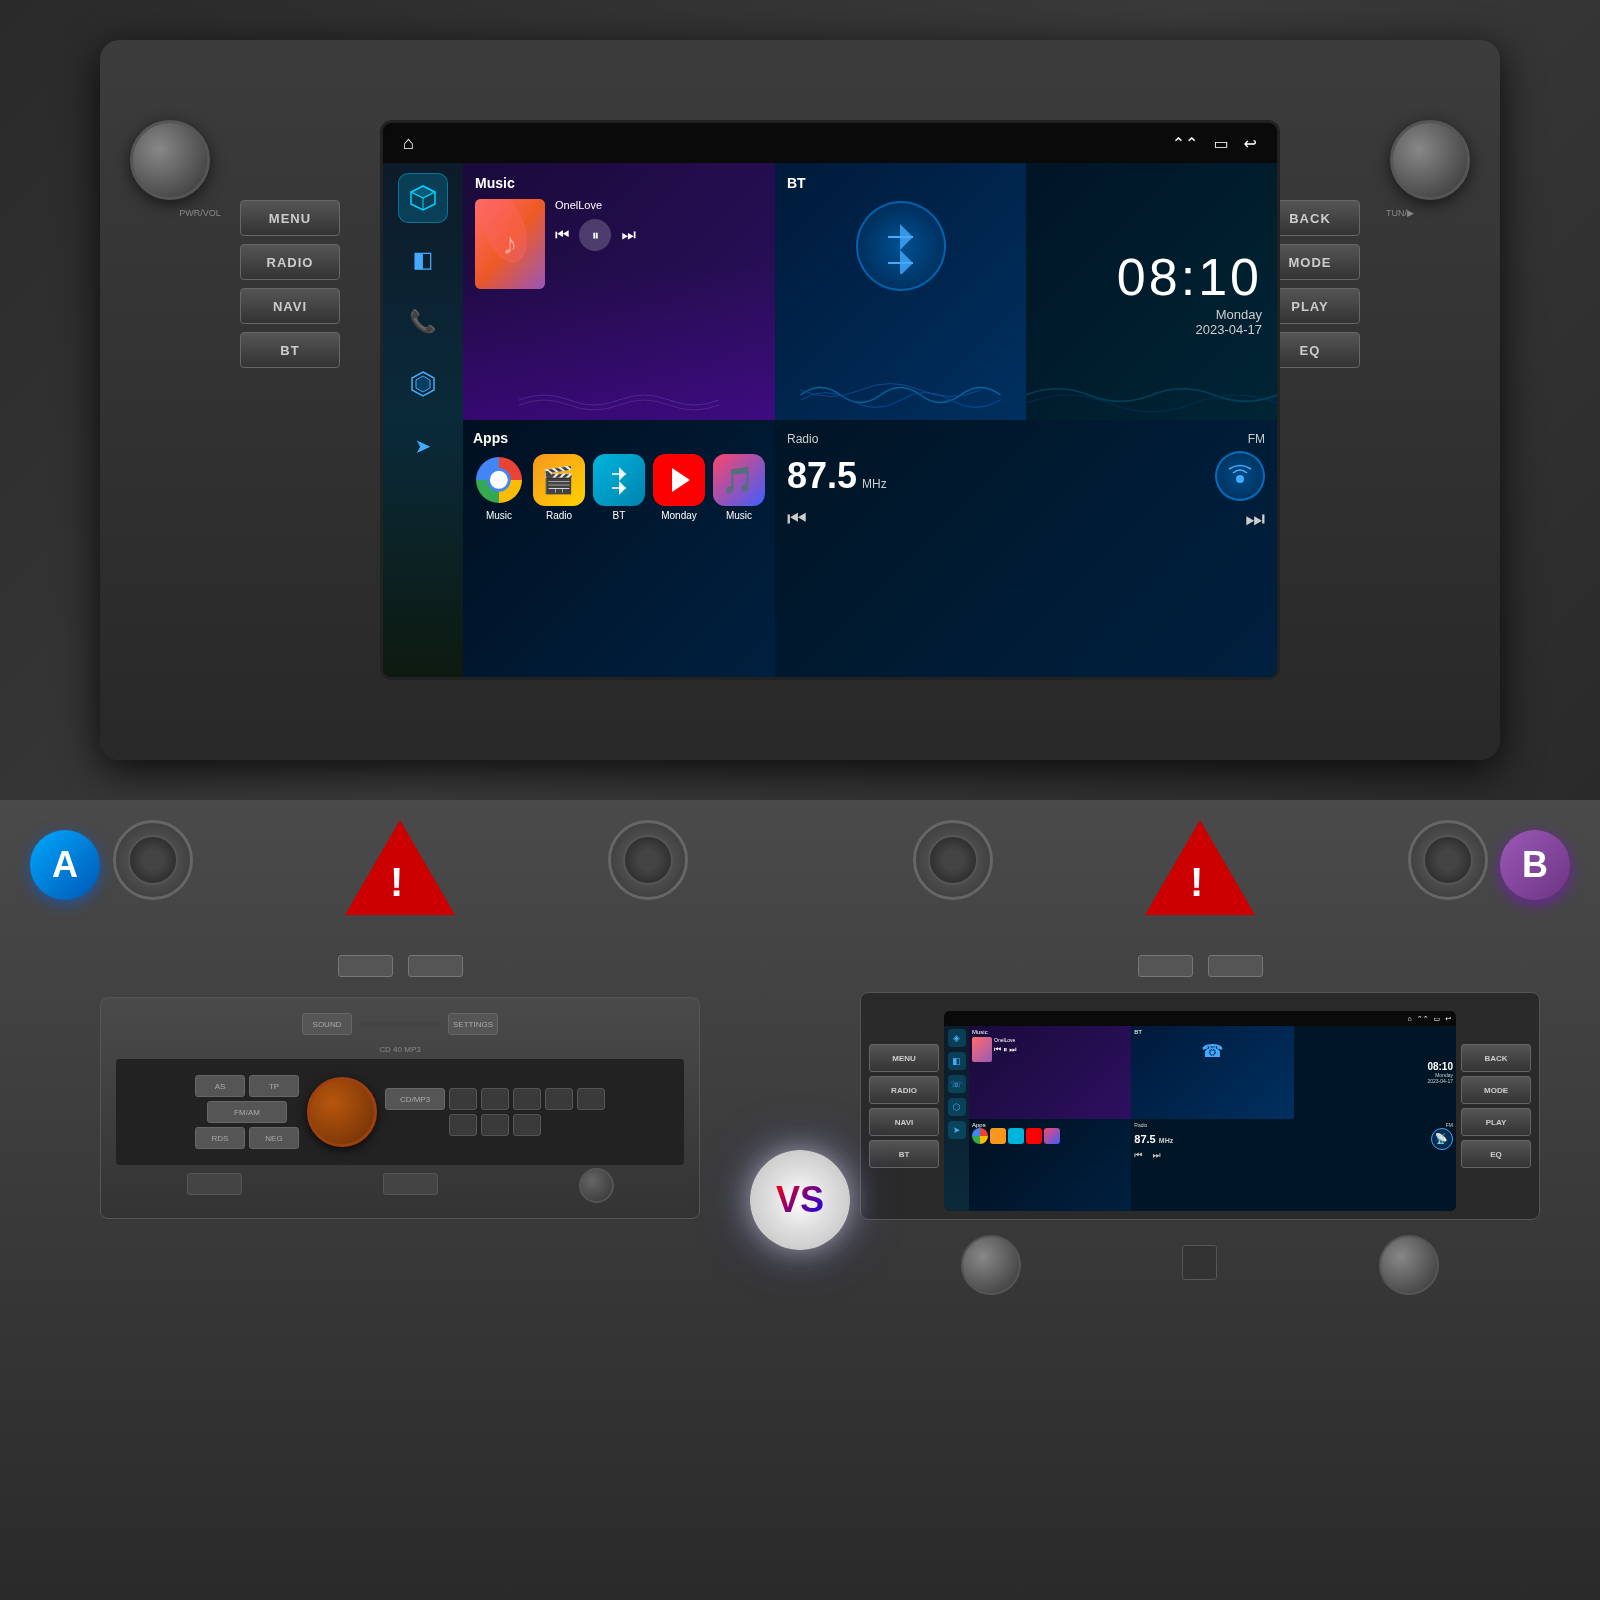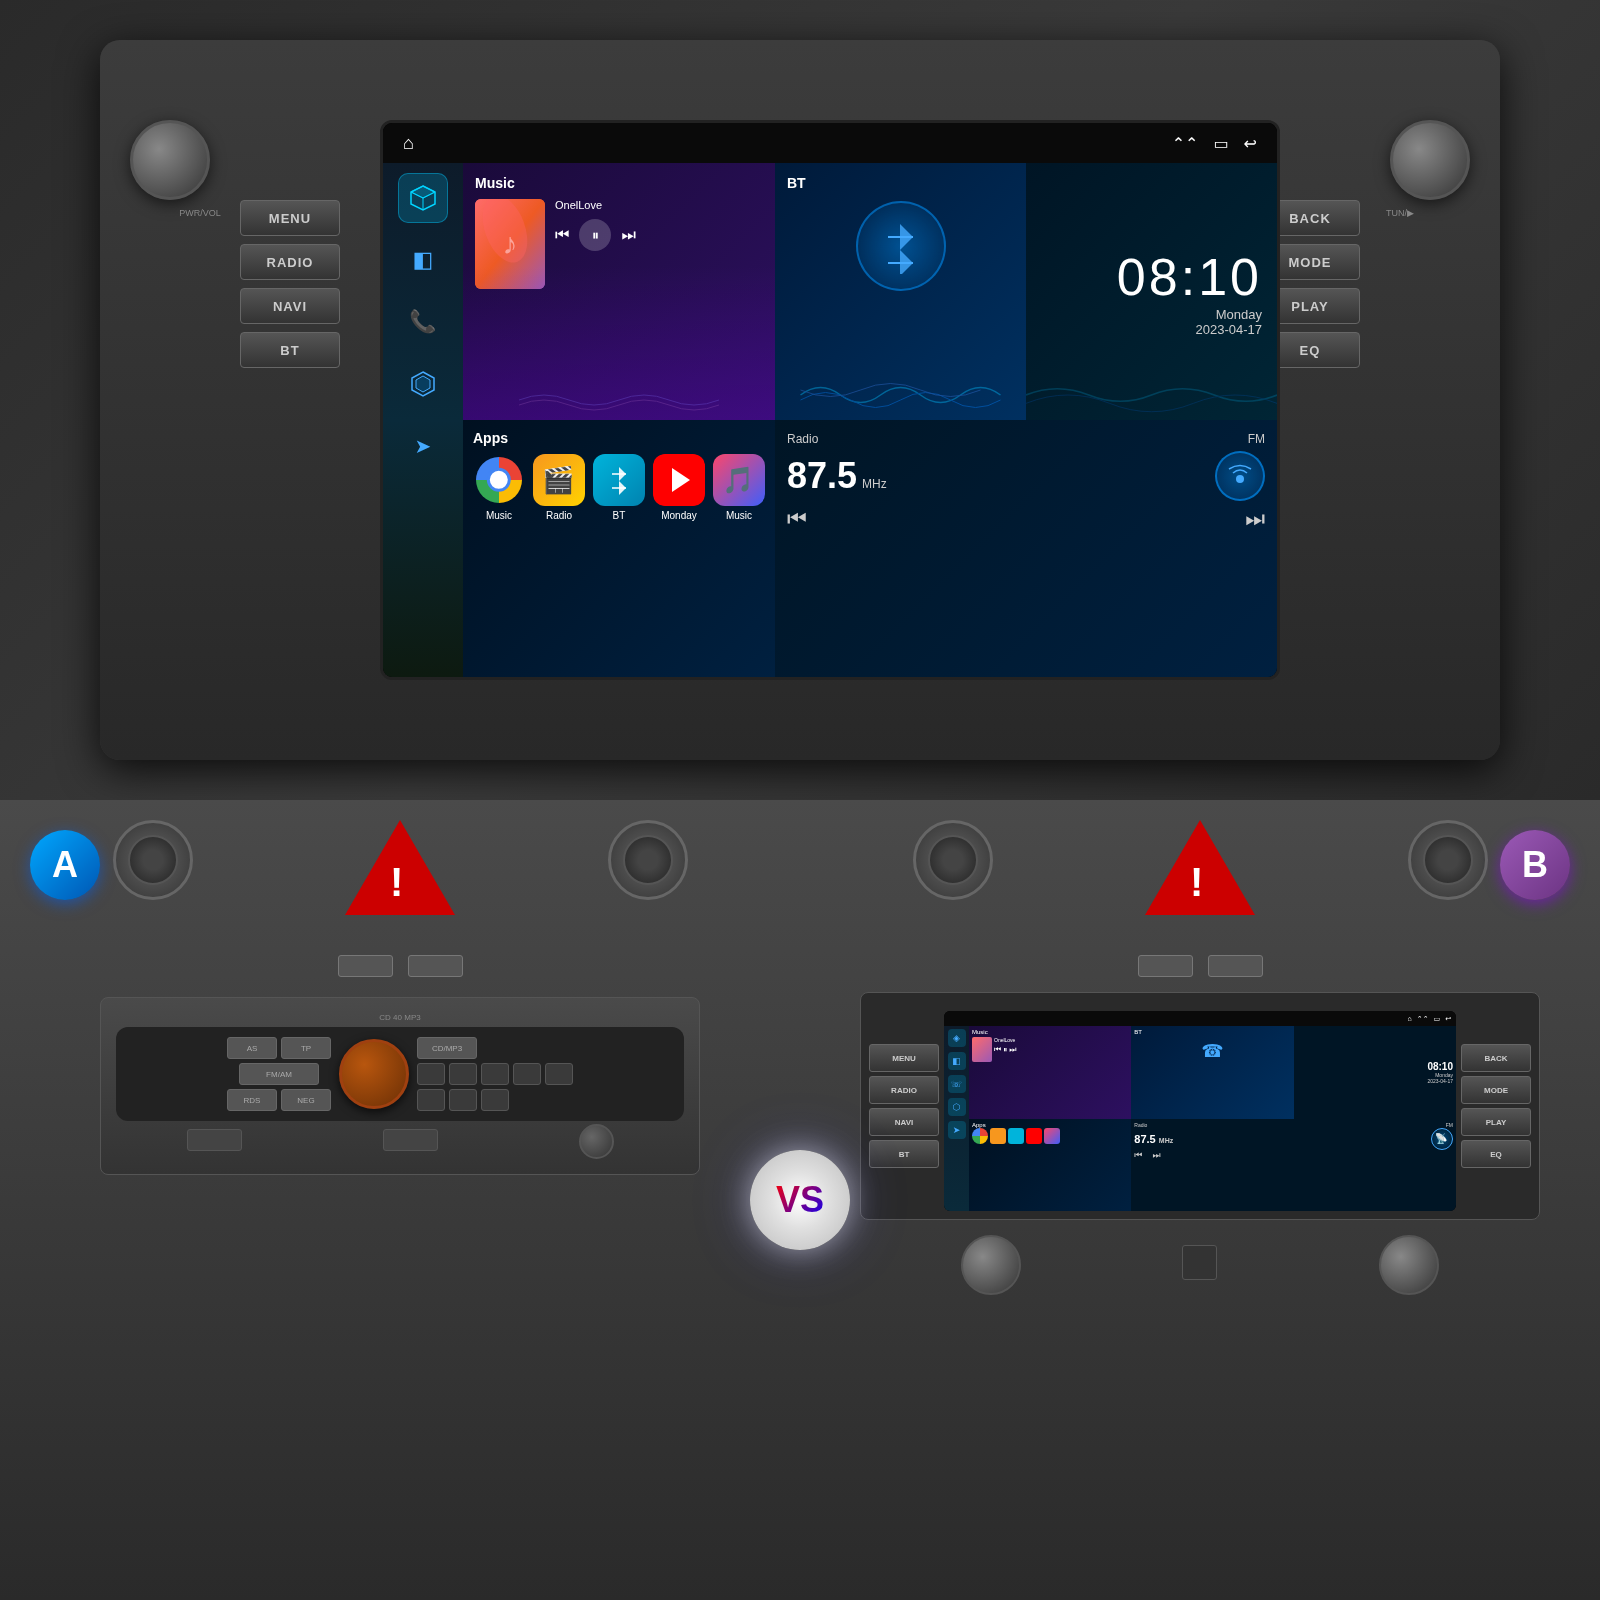--- a/index.html
+++ b/index.html
@@ -523,22 +523,22 @@
       border-radius: 3px;
       border: 1px solid #666;
       display: flex;
       align-items: center;
       justify-content: center;
       color: #aaa;
       font-size: 8px;
     }
     .radio-unit {
       background: #222;
-      border-radius: 12px;
-      padding: 10px;
+      border-radius: 4px;
+      padding: 16px;
       display: flex;
       flex-direction: column;
       gap: 8px;
       margin-bottom: 0;
     }
     .radio-top-row {
       display: flex;
       gap: 8px;
       justify-content: center;
       align-items: center;
@@ -959,38 +959,43 @@
             <div style="width:55px;height:22px;background:#555;border-radius:3px;border:1px solid #777;"></div>
             <div style="width:55px;height:22px;background:#555;border-radius:3px;border:1px solid #777;"></div>
           </div>
         </div>
         <div class="vent-a">
             <div class="vent-inner"></div>
           </div>
       </div>
 
       <div class="center-dash-a">
+        <div class="dash-top-row">
+          <div class="small-btn">SOUND</div>
+          <div style="width:80px;height:5px;background:#444;border-radius:2px;align-self:center;"></div>
+          <div class="small-btn">SETTINGS</div>
+        </div>
         <div style="text-align:center;color:#888;font-size:8px;margin-bottom:5px;">CD 40 MP3</div>
         <div class="radio-unit">
           <div class="radio-top-row">
             <div style="display:flex;flex-direction:column;gap:4px;">
               <div style="display:flex;gap:4px;">
                 <div class="small-btn">AS</div>
                 <div class="small-btn">TP</div>
               </div>
               <div style="display:flex;gap:4px;justify-content:center;">
                 <div class="small-btn" style="width:80px;">FM/AM</div>
               </div>
               <div style="display:flex;gap:4px;">
                 <div class="small-btn">RDS</div>
                 <div class="small-btn">NEG</div>
               </div>
             </div>
             <div class="big-knob-a"></div>
-            <div style="display:flex;flex-direction:column;gap:4px;">
+            <div style="display:flex;gap:4px;">
               <div style="display:flex;gap:4px;">
                 <div class="small-btn" style="width:60px;">CD/MP3</div>
               </div>
               <div class="button-grid">
                 <div class="tiny-btn"></div>
                 <div class="tiny-btn"></div>
                 <div class="tiny-btn"></div>
                 <div class="tiny-btn"></div>
                 <div class="tiny-btn"></div>
                 <div class="tiny-btn"></div>

